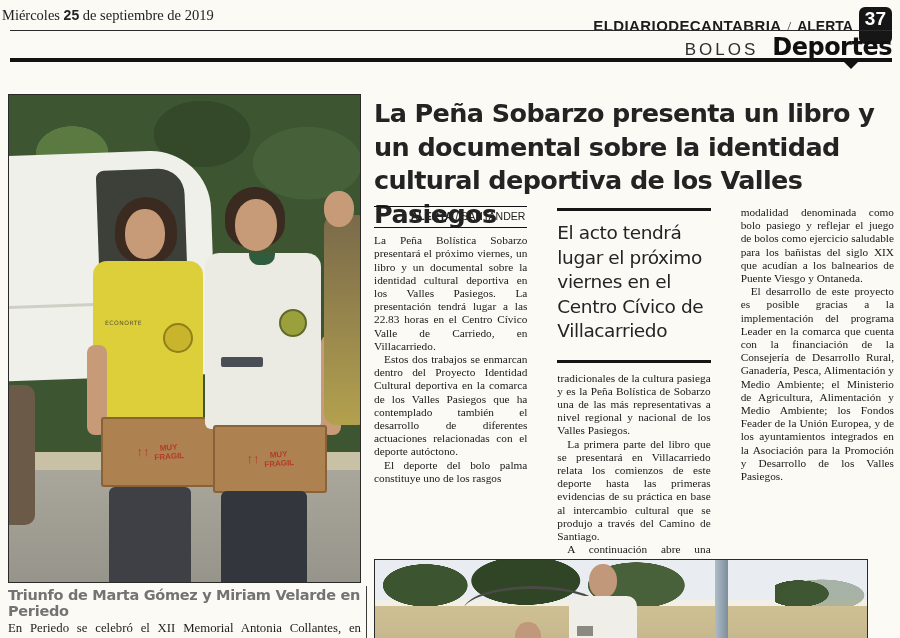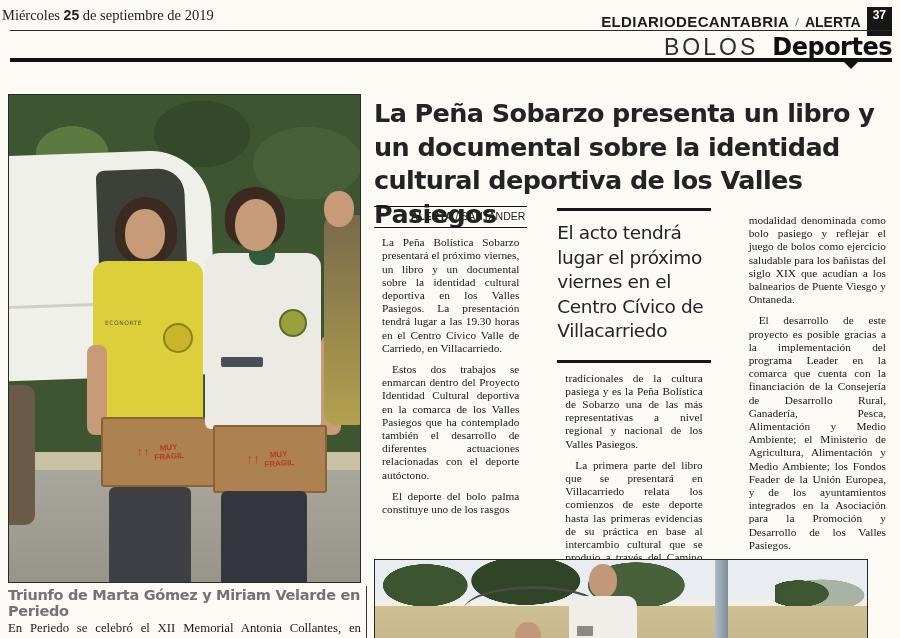--- a/index.html
+++ b/index.html
@@ -14,24 +14,24 @@
   .dateline-row{ position:absolute; top:7px; left:2px; right:8px;
     display:flex; justify-content:space-between; }
   .dateline{ font-size:14.5px; color:#222; }
   .dateline b{ font-family:"Liberation Sans",sans-serif; font-size:14px; }
   .masthead{ display:flex; align-items:center; gap:6px; }
   .masthead .paper{ font-family:Liberation Sans, sans-serif; font-weight:bold;
     font-size:15px; letter-spacing:.4px; }
   .masthead .sep{ font-size:13px; }
   .masthead .brand{ font-family:"Liberation Sans",sans-serif; font-weight:bold; font-size:14px; }
   .pagenum{ background:#161616; color:#fff; font-family:"Liberation Sans",sans-serif;
-    font-weight:bold; font-size:12px; padding:1px 6px 14px; }
+    font-weight:bold; font-size:19px; padding:1px 6px 14px;border-radius:6px; }
   .rule-thin{ position:absolute; top:30px; left:10px; right:8px; height:1px; background:#2b2b2b; }
   .section-row{ position:absolute; top:33px; right:8px; display:flex; align-items:baseline; gap:14px; }
-  .kicker{ font-family:"Liberation Sans",sans-serif; font-size:23px; letter-spacing:3px; color:#2e2e2e; }
+  .kicker{ font-family:"Liberation Sans",sans-serif; font-size:17px; letter-spacing:3px; color:#2e2e2e; }
   .section-name{ font-family:"DejaVu Sans",sans-serif; font-weight:bold; font-size:24px; color:#101010; letter-spacing:-0.5px; }
   .rule-thick{ position:absolute; top:58px; left:10px; right:8px; height:4px; background:#121212; }
   .section-marker{ position:absolute; top:62px; right:42px; width:0; height:0;
     border-left:7px solid transparent; border-right:7px solid transparent; border-top:7px solid #121212; }
 
   
   .photo-main{ position:absolute; left:8px; top:94px; width:353px; height:489px;
     border:1px solid #2a2a2a; overflow:hidden;
     background:
       radial-gradient(60px 45px at 18% 12%, #5a7a42 0 60%, transparent 61%),
@@ -74,21 +74,21 @@
   .caption-text{ font-size:12.8px; line-height:14.8px; text-align:justify; color:#1d1d1d; }
   .col-divider{ position:absolute; left:366px; top:586px; width:1px; height:52px; background:#3a3a3a; }
 
   
   .headline{ position:absolute; left:374px; top:97px; width:521px;
     font-family:"DejaVu Sans",sans-serif; font-size:25.5px; line-height:33.5px;
     letter-spacing:-0.6px; color:#232323; }
   .columns{ position:absolute; left:374px; top:206px; width:520px; display:flex; gap:30px; }
   .col{ width:164px; font-size:11.3px; line-height:13.2px; text-align:justify; color:#191919; }
   .col p + p{ text-indent:10px; }
-  .col p{ margin:8px; }
+  .col p{ margin:0; }
   .byline{ border-top:1px solid #111; border-bottom:1px solid #111;
     padding:3px 2px 4px; text-align:right; margin-bottom:6px;
     font-family:"Liberation Sans",sans-serif; font-size:10.5px; color:#222; }
   .byline .agency{ font-weight:bold; }
   .pull-quote{ border-top:3px solid #151515; border-bottom:3px solid #151515;
     padding:10px 0 16px; margin:2px 0 9px;
     font-family:"DejaVu Sans",sans-serif; font-size:18.5px; line-height:24.5px;
     letter-spacing:-0.4px; color:#242424; text-align:left; }
   .book-title{ font-style:italic; }
 
@@ -190,21 +190,21 @@
   <div class="caption-text">En Periedo se celebró el XII Memorial Antonia Collantes, en recuerdo de una de las pioneras del vernáculo deporte. Como no podía ser de otra</div>
 </div>
 <div class="col-divider"></div>
 
 <h1 class="headline">La Peña Sobarzo presenta un libro y un documental sobre la identidad cultural deportiva de los Valles Pasiegos</h1>
 
 <div class="columns">
 
   <div class="col">
     <div class="byline"><span class="agency">ALERTA</span><span> / </span><span>SANTANDER</span></div>
-    <p>La Peña Bolística Sobarzo presentará el próximo viernes, un libro y un documental sobre la identidad cultural deportiva en los Valles Pasiegos. La presentación tendrá lugar a las 19.30 horas en el Centro Cívico Valle de Carriedo, en Villacarriedo.</p>
+    <p>La Peña Bolística Sobarzo presentará el próximo viernes, un libro y un documental sobre la identidad cultural deportiva en los Valles Pasiegos. La presentación tendrá lugar a las 22.83 horas en el Centro Cívico Valle de Carriedo, en Villacarriedo.</p>
     <p>Estos dos trabajos se enmarcan dentro del Proyecto Identidad Cultural deportiva en la comarca de los Valles Pasiegos que ha contemplado también el desarrollo de diferentes actuaciones relacionadas con el deporte autóctono.</p>
     <p>El deporte del bolo palma constituye uno de los rasgos</p>
   </div>
 
   <div class="col">
     <div class="pull-quote">El acto tendrá lugar el próximo viernes en el Centro Cívico de Villacarriedo</div>
     <p>tradicionales de la cultura pasiega y es la Peña Bolística de Sobarzo una de las más representativas a nivel regional y nacional de los Valles Pasiegos.</p>
     <p>La primera parte del libro que se presentará en Villacarriedo relata los comienzos de este deporte hasta las primeras evidencias de su práctica en base al intercambio cultural que se produjo a través del Camino de Santiago.</p>
     <p>A continuación abre una investigación desde una perspectiva antropológica y etnográfica sobre la</p>
   </div>

